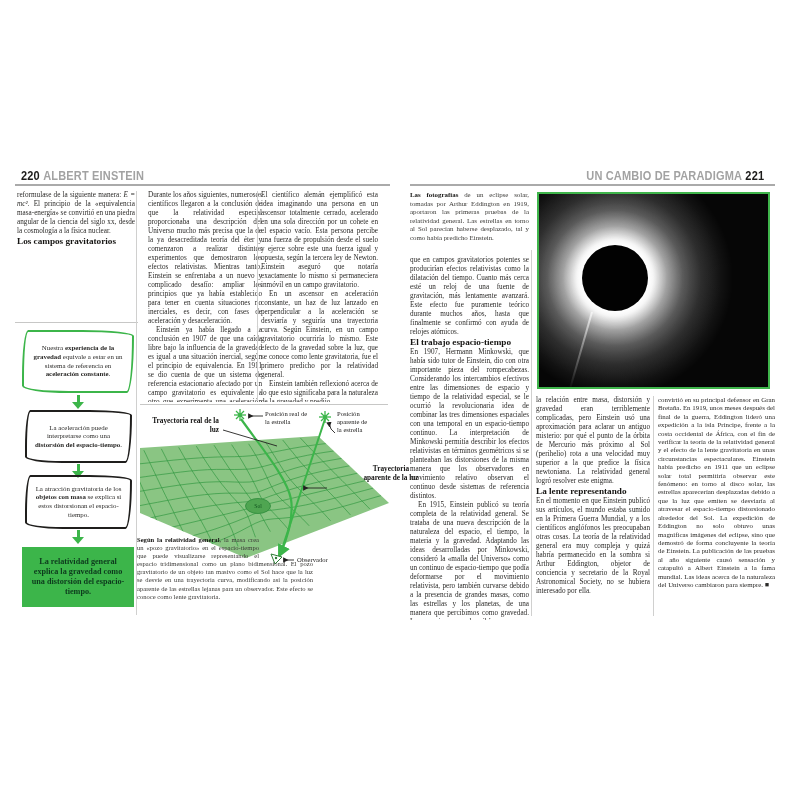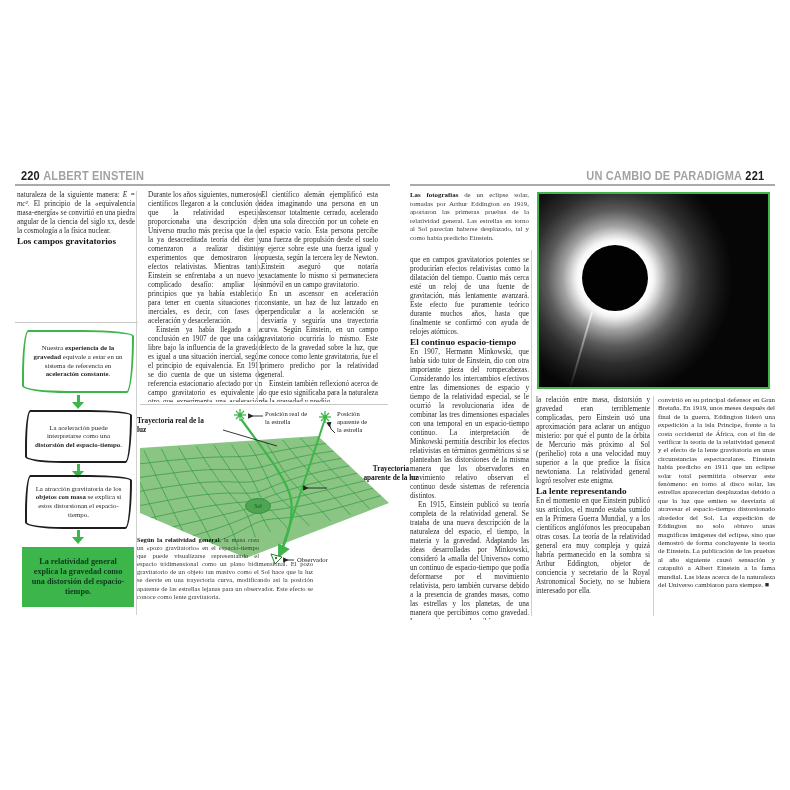--- a/index.html
+++ b/index.html
@@ -63,21 +63,21 @@
 </style>
 </head>
 <body>
 
 <div class="abs runhead" style="left:21px;top:169px;">
   <span class="cond"><span class="pageno">220</span>&nbsp;<span class="runtitle">ALBERT EINSTEIN</span></span>
 </div>
 <div class="abs headrule" style="left:15px;top:184px;width:375px;"></div>
 
 <div class="abs col" style="left:17px;top:191px;width:118px;height:126px;">
-  <p><span>naturaleza de la siguiente manera: </span><i>E = mc²</i><span>. El principio de la «equivalencia masa-energía» se convirtió en una piedra angular de la ciencia del siglo xx, desde la cosmología a la física nuclear.</span></p>
+  <p><span>reformulase de la siguiente manera: </span><i>E = mc²</i><span>. El principio de la «equivalencia masa-energía» se convirtió en una piedra angular de la ciencia del siglo xx, desde la cosmología a la física nuclear.</span></p>
   <p class="subhead">Los campos gravitatorios</p>
 </div>
 <div class="abs hrule" style="left:15px;top:322px;width:123px;"></div>
 
 <div class="abs fbox sketch-green" style="left:22px;top:330px;width:112px;height:63px;">
   <span><span>Nuestra </span><b>experiencia de la gravedad</b><span> equivale a estar en un sistema de referencia en </span><b>aceleración constante</b><span>.</span></span>
 </div>
 <div class="abs flow-arrow" style="left:72px;top:395px;">
     <div class="shaft"></div>
     <div class="head"></div>
@@ -170,41 +170,41 @@
     <line x1="86" y1="27" x2="140" y2="43" stroke="#222120" stroke-width="0.9"></line>
     <line x1="126" y1="13" x2="112" y2="13" stroke="#222120" stroke-width="0.9" marker-end="url(#mb)"></line>
     <path d="M198,30 Q193,27 192,20" stroke="#222120" stroke-width="0.9" fill="none" marker-end="url(#mb)"></path>
     <line x1="190" y1="85" x2="167" y2="85" stroke="#222120" stroke-width="0.9" marker-end="url(#mb)"></line>
     <line x1="157" y1="157" x2="147" y2="157" stroke="#222120" stroke-width="0.9" marker-end="url(#mb)"></line>
     <g>
       <path d="M134,151 L145,154 L138,161 Z" fill="#ffffff" stroke="#2b7a33" stroke-width="1"></path>
       <circle cx="139" cy="155" r="1.2" fill="#2b7a33"></circle>
     </g>
   </svg>
-  <div class="abs dlabel bold" style="left:0;top:14px;width:74px;text-align:left;">Trayectoria real de la luz</div>
+  <div class="abs dlabel bold" style="left:8px;top:14px;width:74px;text-align:right;">Trayectoria real de la luz</div>
   <div class="abs dlabel" style="left:128px;top:7px;width:48px;">Posición real de la estrella</div>
   <div class="abs dlabel" style="left:200px;top:7px;width:34px;">Posición aparente de la estrella</div>
   <div class="abs dlabel bold" style="left:194px;top:62px;width:56px;text-align:center;margin-left:32px;">Trayectoria aparente de la luz</div>
   <div class="abs dlabel" style="left:160px;top:153px;width:50px;">Observador</div>
   <div class="abs sol-label" style="left:111px;top:100px;width:20px;">Sol</div>
   <div class="abs caption" style="left:0px;top:133px;width:176px;font-size:6.6px;line-height:8.1px;">
     <span style="float:right;width:54px;height:22px;"></span>
     <b class="lead">Según la relatividad general</b><span>, la masa crea un «pozo gravitatorio» en el espacio-tiempo que puede visualizarse representando el espacio tridimensional como un plano bidimensional. El pozo gravitatorio de un objeto tan masivo como el Sol hace que la luz se desvíe en una trayectoria curva, modificando así la posición aparente de las estrellas lejanas para un observador. Este efecto se conoce como lente gravitatoria.</span>
   </div>
 </div>
 
 <div class="abs runhead" style="right:26px;top:169px;text-align:right;">
   <span class="cond-r"><span class="runtitle">UN CAMBIO DE PARADIGMA</span>&nbsp;<span class="pageno">221</span></span>
 </div>
 <div class="abs headrule" style="left:410px;top:184px;width:365px;"></div>
 
 <div class="abs col" style="left:410px;top:191px;width:119px;height:429px;">
   <p class="caption"><b class="lead">Las fotografías</b><span> de un eclipse solar, tomadas por Arthur Eddington en 1919, aportaron las primeras pruebas de la relatividad general. Las estrellas en torno al Sol parecían haberse desplazado, tal y como había predicho Einstein.</span></p>
   <p class="gap" style="margin-top:13px;">que en campos gravitatorios potentes se producirían efectos relativistas como la dilatación del tiempo. Cuanto más cerca esté un reloj de una fuente de gravitación, más lentamente avanzará. Este efecto fue puramente teórico durante muchos años, hasta que finalmente se confirmó con ayuda de relojes atómicos.</p>
-  <p class="subhead">El continuo espacio-tiempo</p>
+  <p class="subhead">El trabajo espacio-tiempo</p>
   <p>En 1907, Hermann Minkowski, que había sido tutor de Einstein, dio con otra importante pieza del rompecabezas. Considerando los intercambios efectivos entre las dimensiones de espacio y tiempo de la relatividad especial, se le ocurrió la revolucionaria idea de combinar las tres dimensiones espaciales con una temporal en un espacio-tiempo continuo. La interpretación de Minkowski permitía describir los efectos relativistas en términos geométricos si se planteaban las distorsiones de la misma manera que los observadores en movimiento relativo observan el continuo desde sistemas de referencia distintos.</p>
   <p class="ind">En 1915, Einstein publicó su teoría completa de la relatividad general. Se trataba de una nueva descripción de la naturaleza del espacio, el tiempo, la materia y la gravedad. Adaptando las ideas desarrolladas por Minkowski, consideró la «malla del Universo» como un continuo de espacio-tiempo que podía deformarse por el movimiento relativista, pero también curvarse debido a la presencia de grandes masas, como las estrellas y los planetas, de una manera que percibimos como gravedad. Las ecuaciones que describían</p>
 </div>
 <div class="abs vrule" style="left:531px;top:250px;height:366px;"></div>
 
 <div class="abs photo" style="left:537px;top:192px;width:233px;height:197px;">
   <div class="corona"></div>
   <div class="streak"></div>
   <div class="moon"></div>
 </div>

